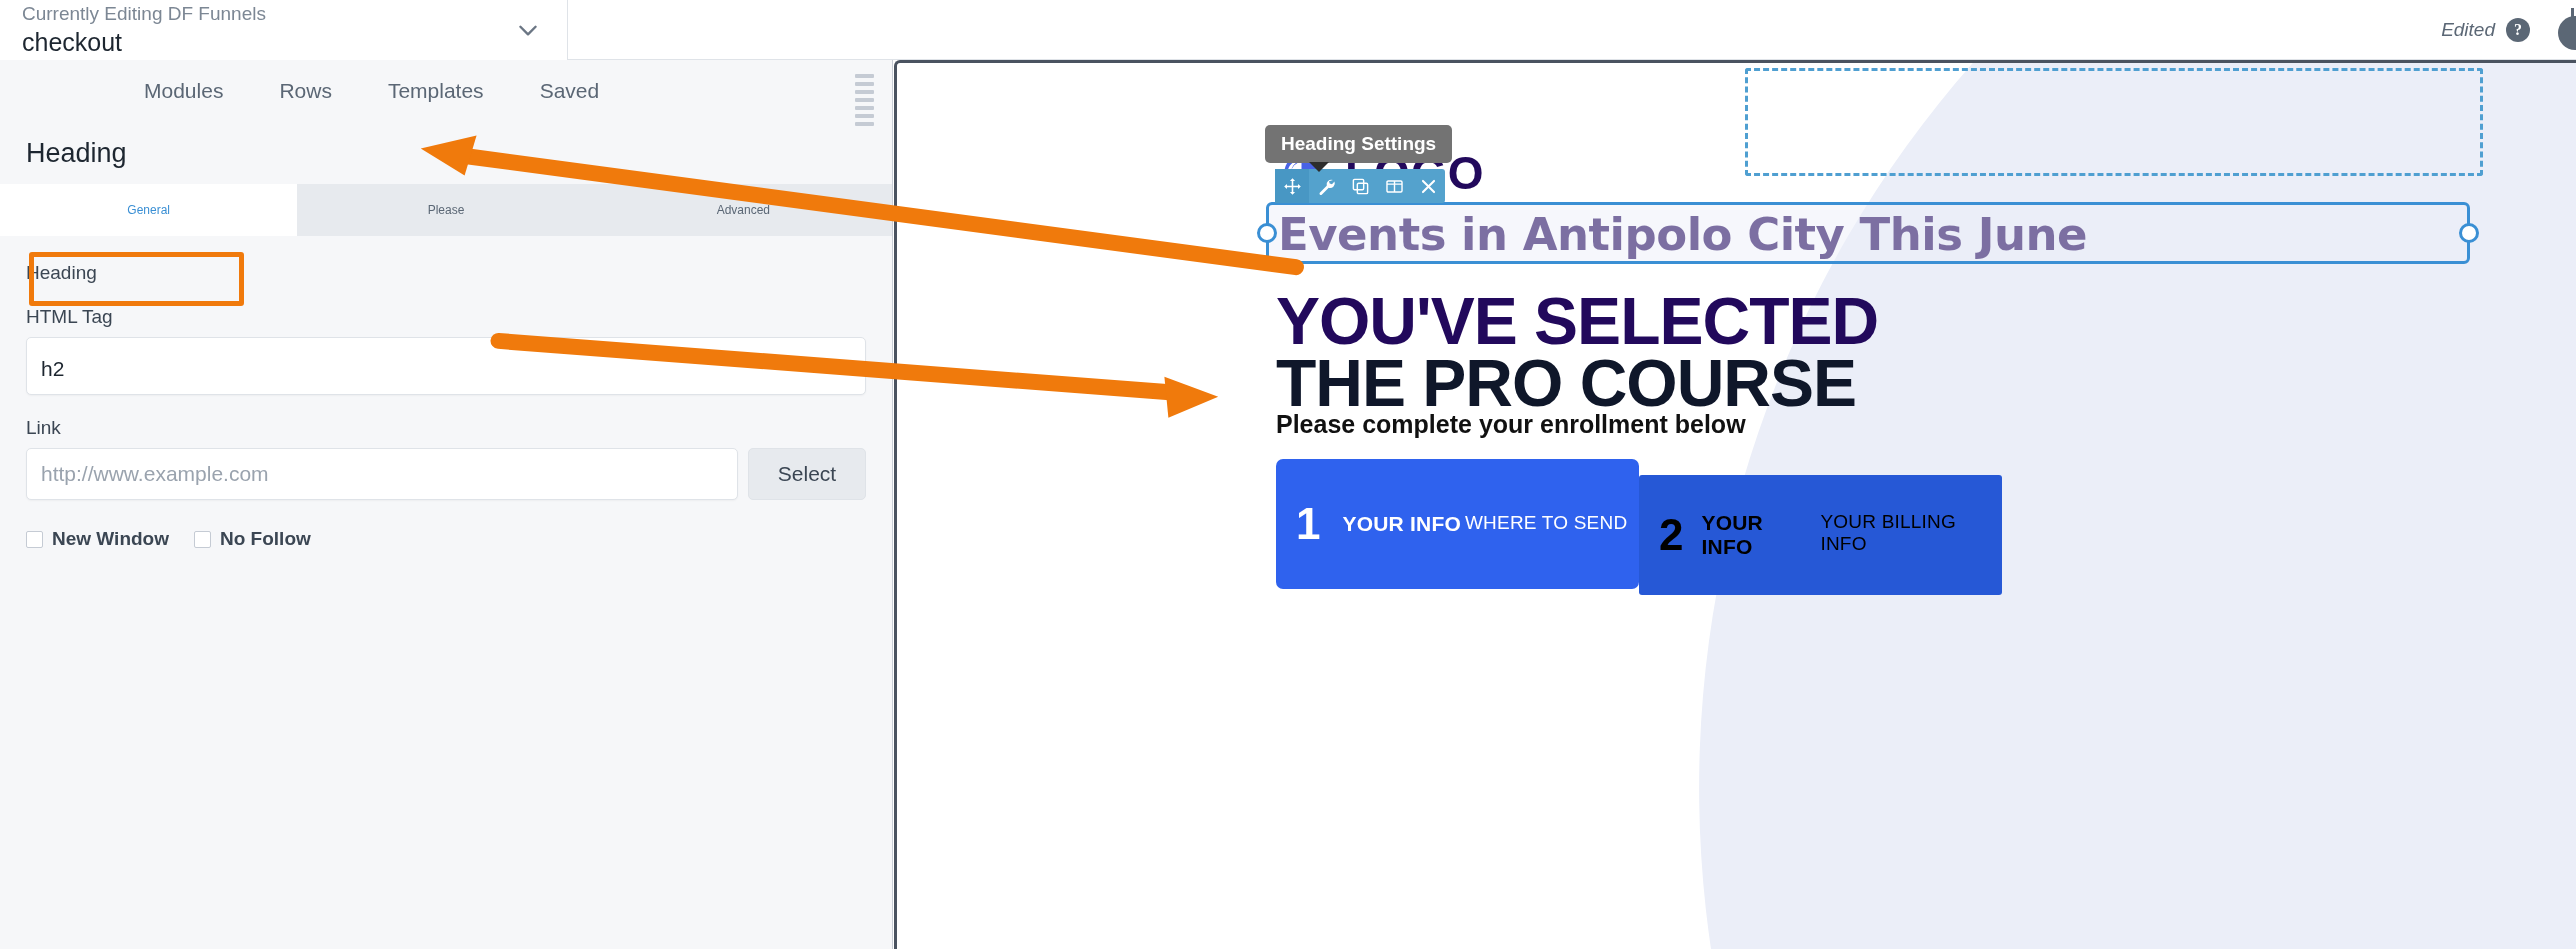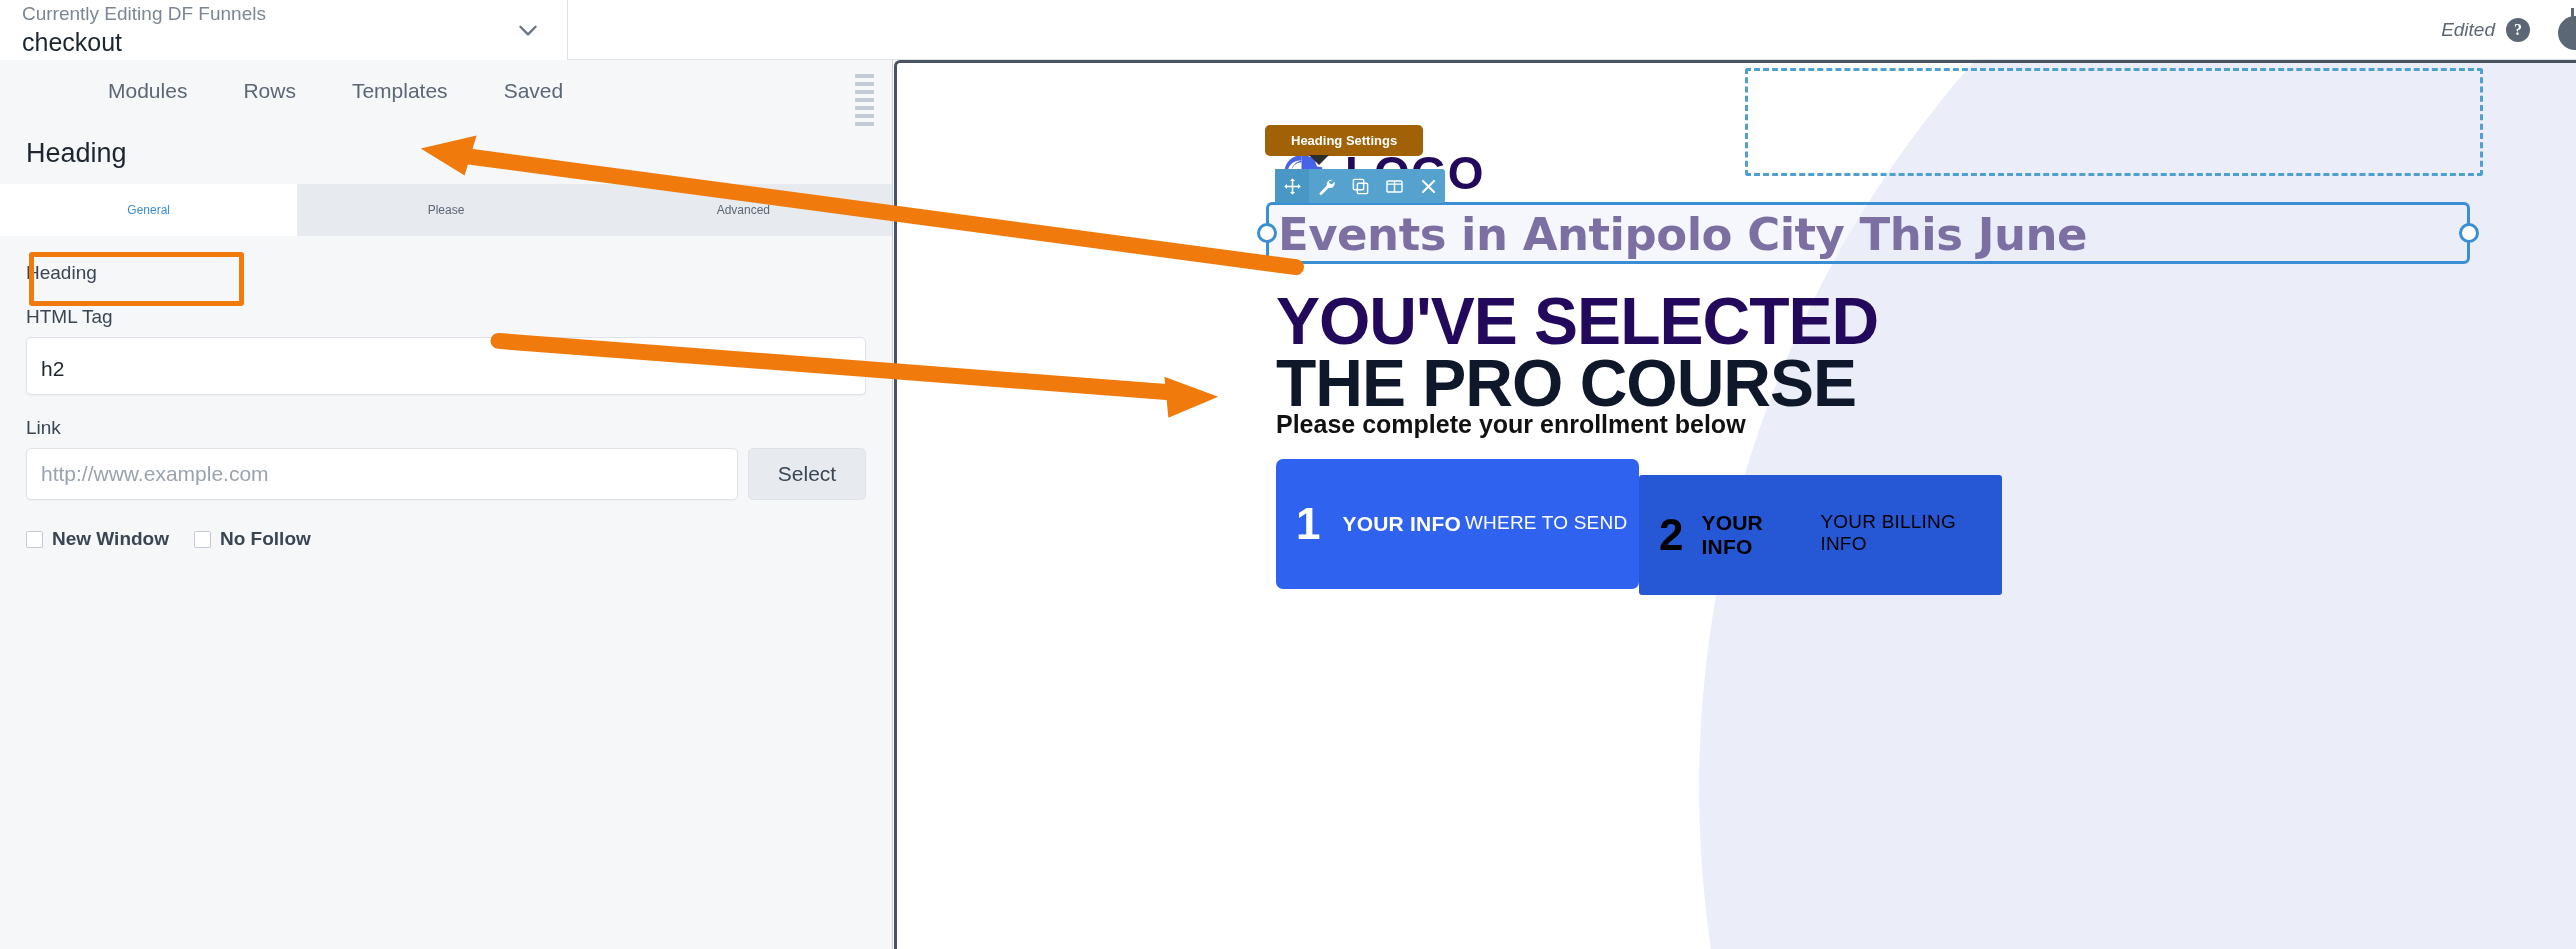--- a/index.html
+++ b/index.html
@@ -47,21 +47,21 @@
     position: absolute; right: 2px; top: 8px; width: 3px; height: 12px; background: #5b6775;
   }
 
   
   #left-panel {
     position: absolute; left: 0; top: 60px; width: 893px; height: 889px;
     background: #f6f7f9; border-right: 1px solid #c9ced6;
   }
   #panel-nav {
     height: 62px; display: flex; align-items: center; gap: 0;
-    padding-left: 80px; position: relative;
+    padding-left: 116px; position: relative;
   }
   .panel-nav-item {
     font-size: 21px; color: #5b6775; padding: 0 28px; line-height: 62px; cursor: pointer;
   }
   #panel-drag-handle {
     position: absolute; right: 18px; top: 14px;
     display: flex; flex-direction: column; gap: 4px;
   }
   #panel-drag-handle span { display:block; width: 19px; height: 4px; background: #c5cbd4; border-radius: 1px; }
 
@@ -170,22 +170,22 @@
   }
   .tb-btn {
     width: 34px; height: 34px; display: flex; align-items: center; justify-content: center;
     cursor: pointer;
   }
   .tb-btn.active { background: #4897c4; }
   .tb-btn svg { width: 19px; height: 19px; }
 
   #heading-tooltip {
     position: absolute; left: -4px; top: -80px;
-    background: #a16207; color: #fff; font-size: 13px; font-weight: bold;
-    padding: 8px 26px; border-radius: 5px; white-space: nowrap;
+    background: #737373; color: #fff; font-size: 19px; font-weight: bold;
+    padding: 8px 16px; border-radius: 5px; white-space: nowrap;
   }
   #heading-tooltip::after {
     content: ''; position: absolute; left: 44px; bottom: -9px;
     border-left: 10px solid transparent; border-right: 10px solid transparent;
     border-top: 10px solid #2d2d2d;
   }
 
   
   #heading-text {
     position: absolute; left: 381px; top: 145px;

